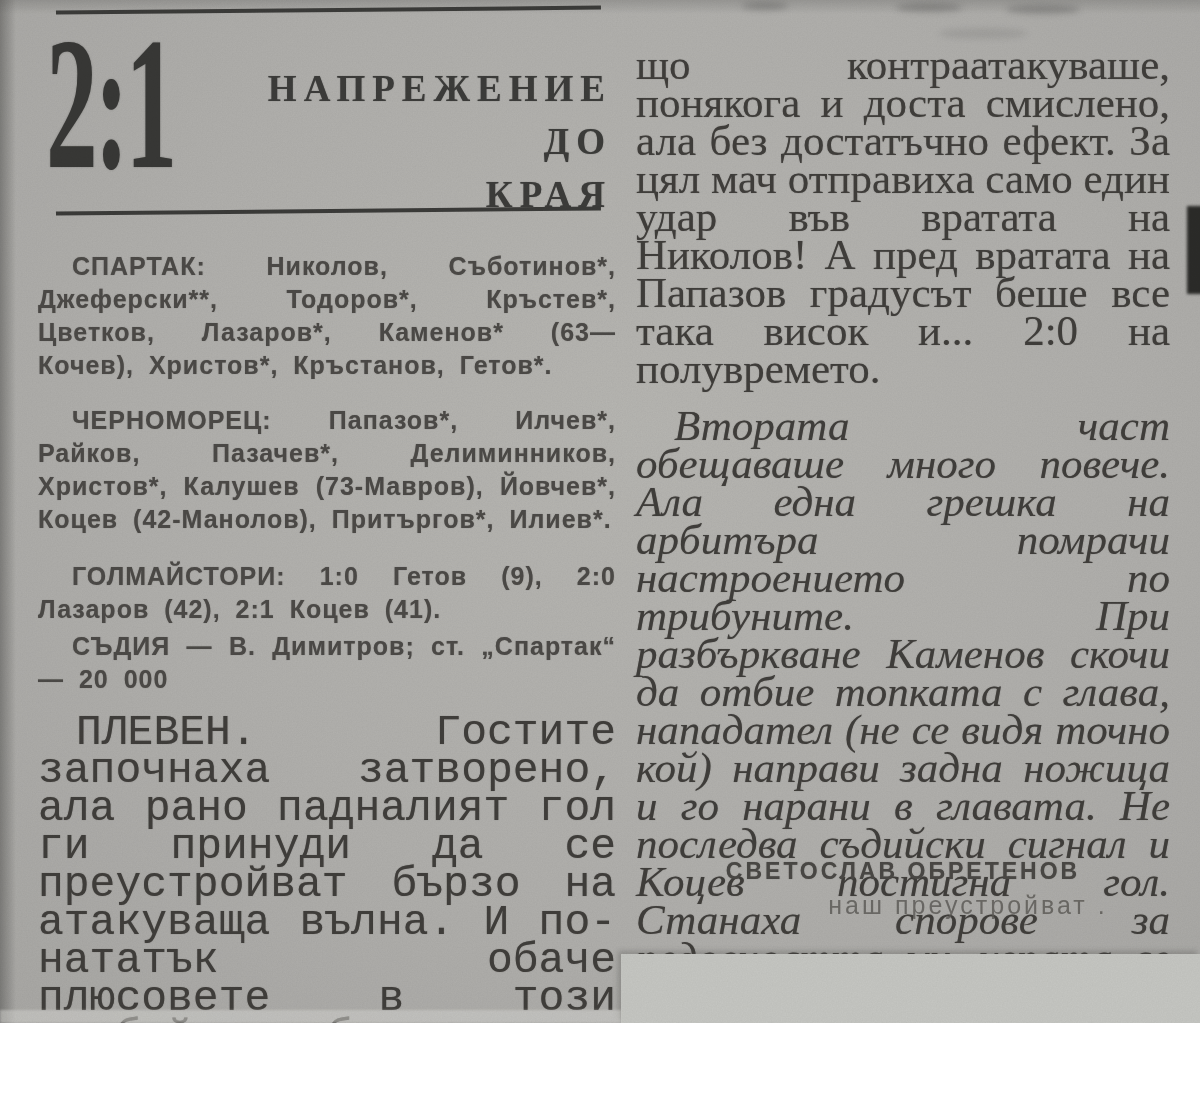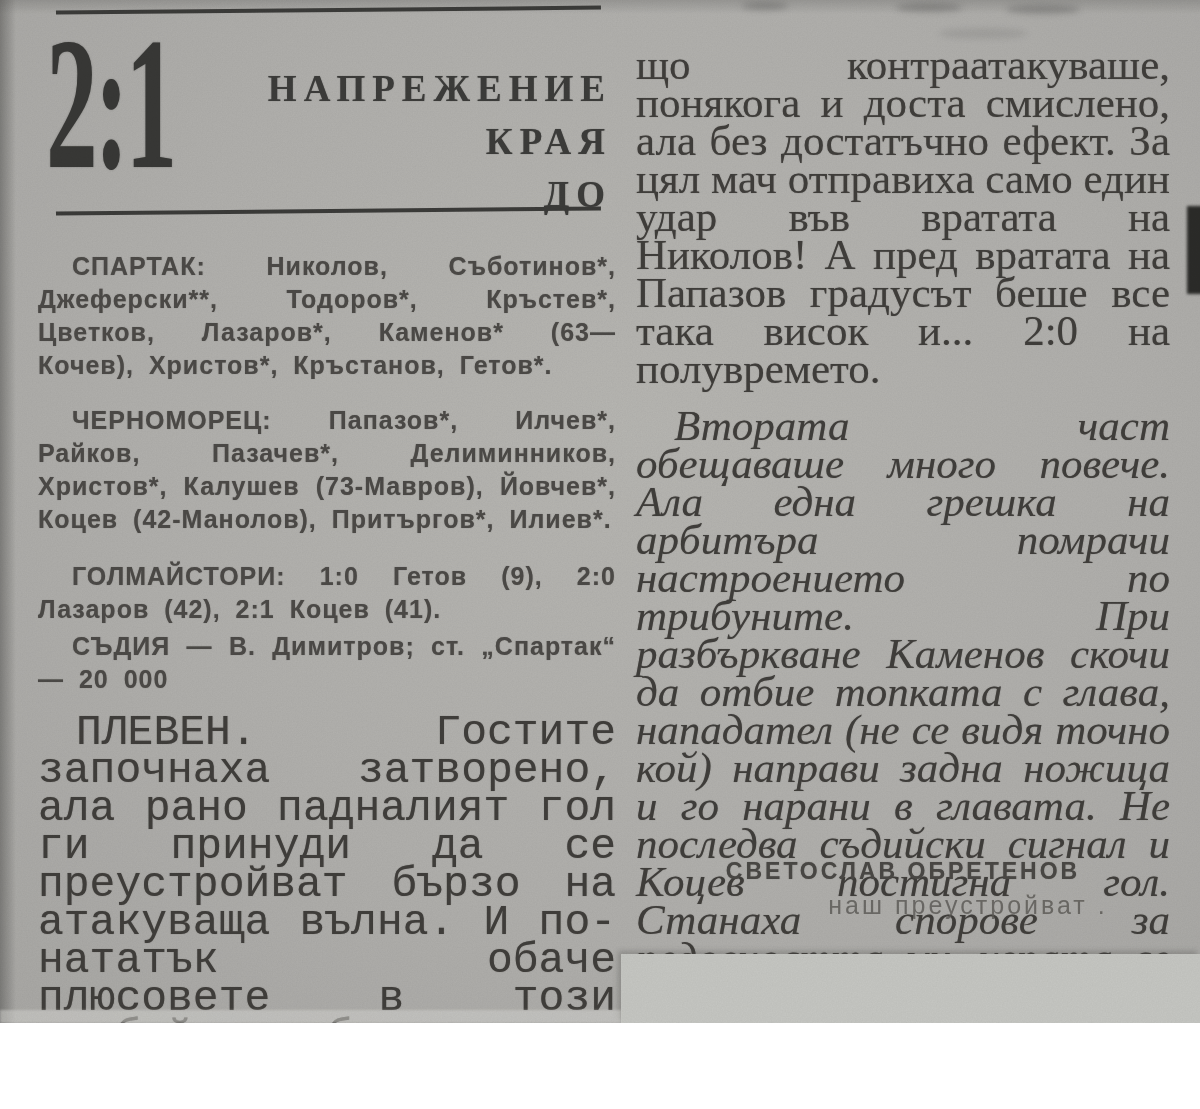--- a/index.html
+++ b/index.html
@@ -106,22 +106,22 @@
 
 <div class="page">
 
   <div class="left-col">
 
     <div class="header-block">
       <div class="rule top"></div>
       <div class="score">2:1</div>
       <div class="headline">
         <div>НАПРЕЖЕНИЕ</div>
+        <div>ДО</div>
         <div>КРАЯ</div>
-        <div>ДО</div>
       </div>
       <div class="rule bottom"></div>
     </div>
 
     <p class="lineup pos-spartak">СПАРТАК: Николов, Съботинов*, Джеферски**, Тодоров*, Кръстев*, Цветков, Лазаров*, Каменов* (63—Кочев), Христов*, Кръстанов, Гетов*.</p>
     <p class="lineup pos-cherno">ЧЕРНОМОРЕЦ: Папазов*, Илчев*, Райков, Пазачев*, Делиминников, Христов*, Калушев (73-Мавров), Йовчев*, Коцев (42-Манолов), Притъргов*, Илиев*.</p>
     <p class="lineup pos-goals">ГОЛМАЙСТОРИ: 1:0 Гетов (9), 2:0 Лазаров (42), 2:1 Коцев (41).</p>
     <p class="lineup pos-ref">СЪДИЯ — В. Димитров; ст. „Спартак“ — 20 000</p>
     <p class="bodytext pos-body-left">ПЛЕВЕН. Гостите започнаха затворено, ала рано падналият гол ги принуди да се преустройват бързо на атакуваща вълна. И по-нататък обаче плюсовете в този двубой бяха на страната на плевенчани. Нападенията им имаха не само по-траен характер, но бяха и с повече острота. „Черноморец“ съ-</p>
   </div>

